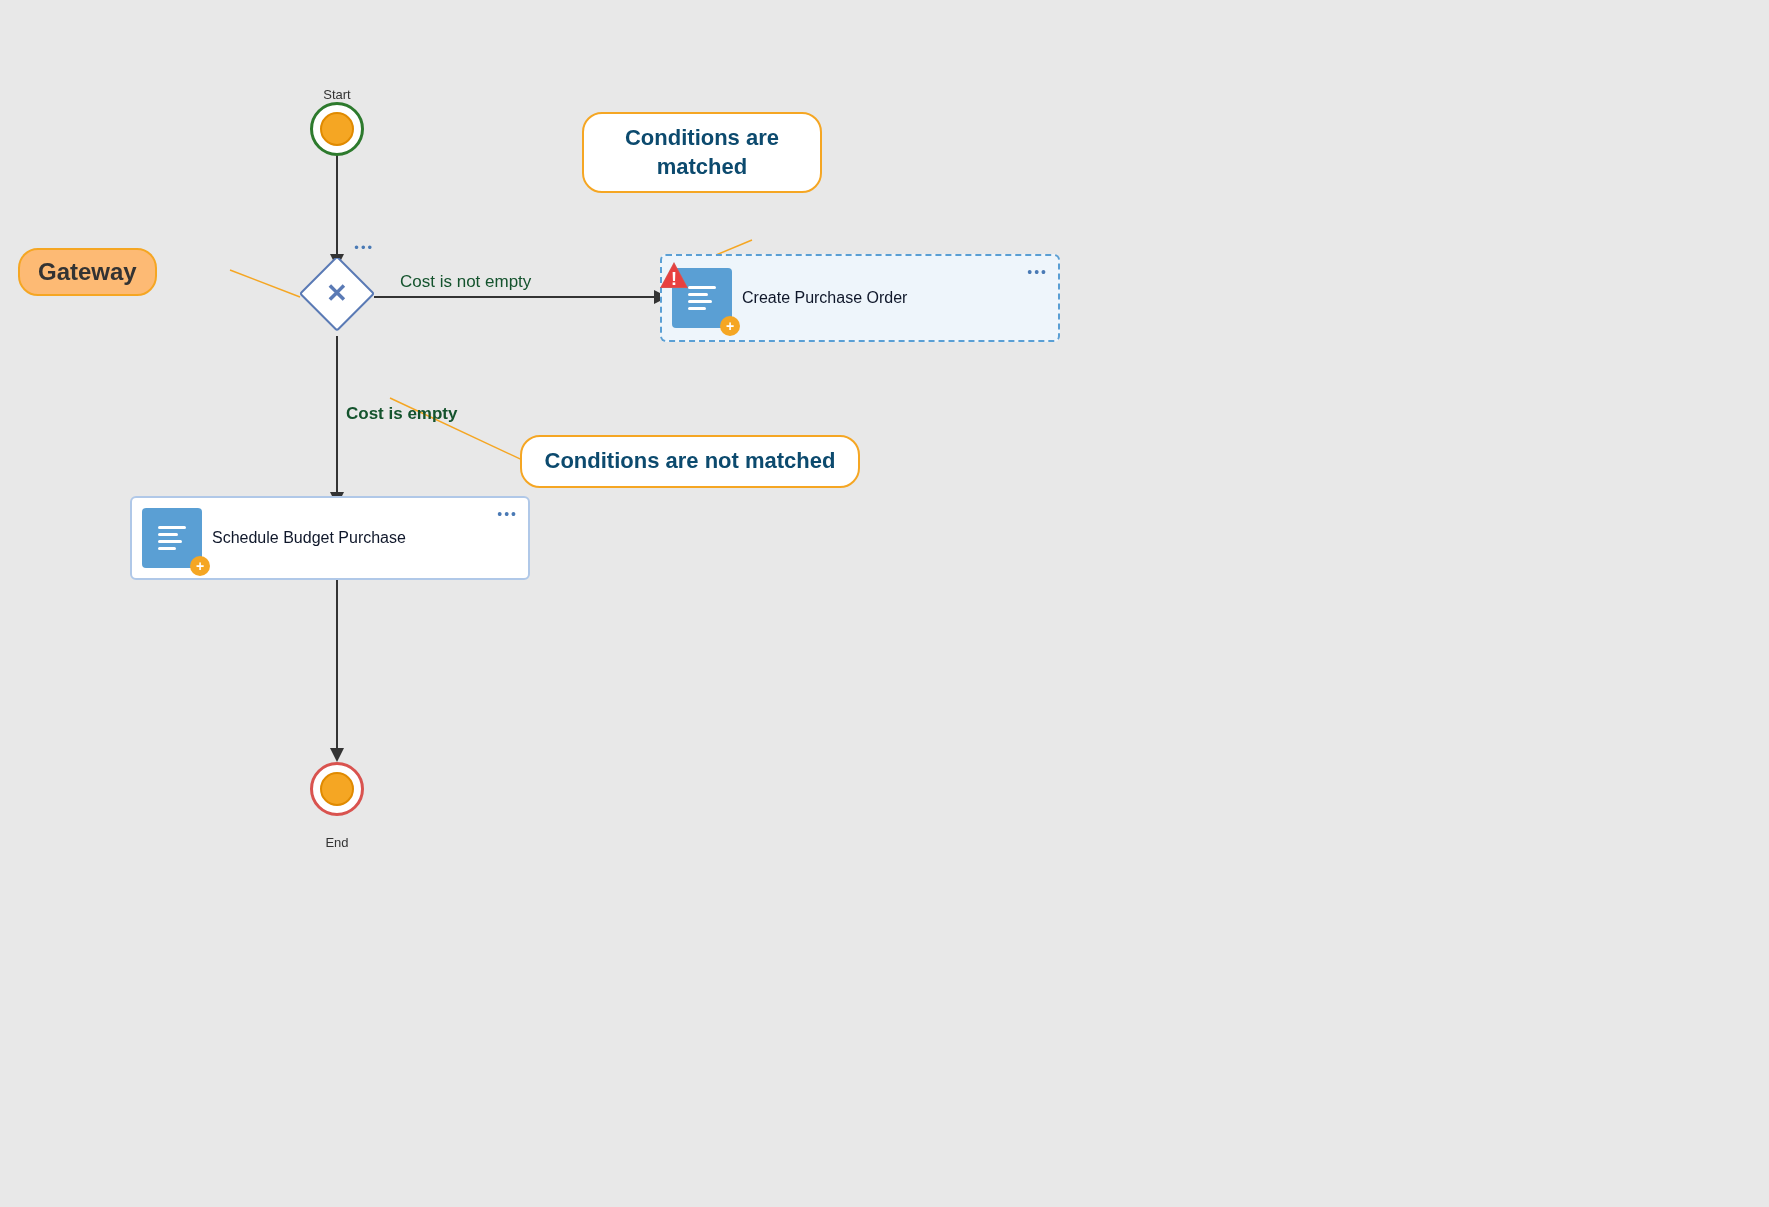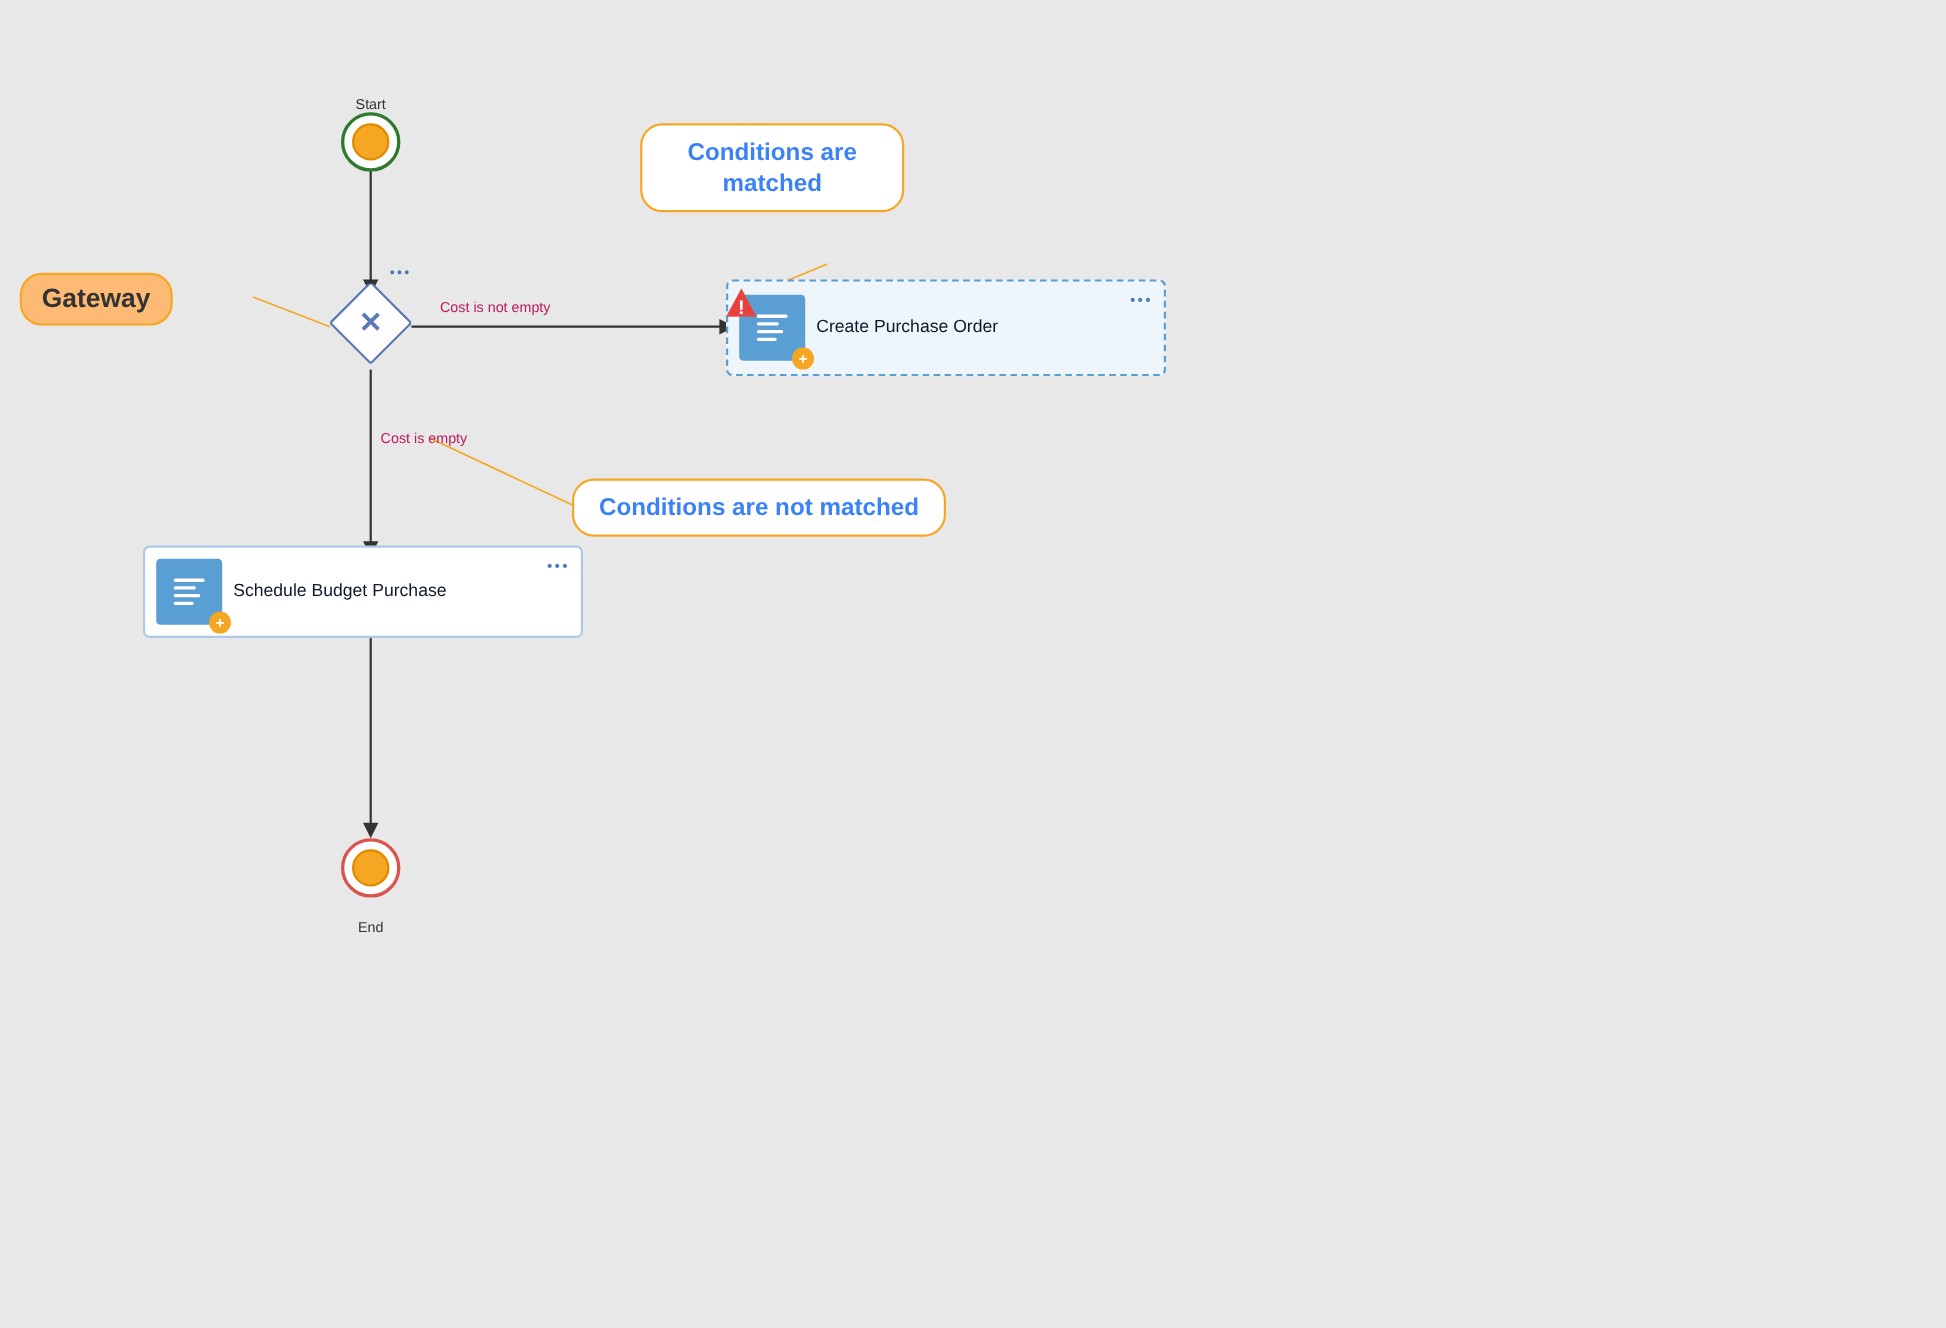--- a/index.html
+++ b/index.html
@@ -130,21 +130,21 @@
 
     
     .tooltip-bubble {
       position: absolute;
       background: white;
       border: 2px solid #f5a623;
       border-radius: 20px;
       padding: 10px 18px;
       font-size: 22px;
       font-weight: bold;
-      color: #3b82f6;
+      color: #0c4a6e;
       text-align: center;
       line-height: 1.3;
     }
     .tooltip-bubble::after {
       content: '';
       position: absolute;
       border: 10px solid transparent;
     }
 
     
@@ -155,22 +155,22 @@
       border-radius: 20px;
       padding: 8px 18px;
       font-size: 24px;
       font-weight: bold;
       color: #333;
     }
 
     
     .edge-label {
       position: absolute;
-      font-size: 13px;
-      color: #be185d;
+      font-size: 17px;
+      color: #14532d;
       background: transparent;
     }
 
     
     .end-circle {
       width: 54px;
       height: 54px;
       border-radius: 50%;
       border: 3px solid #d9534f;
       background: white;
@@ -289,17 +289,17 @@
   </div>
 
   <div class="tooltip-bubble" style="left: 520px; top: 435px; width: 340px; font-size: 22px; text-align: center;">
     <span>Conditions are not matched</span>
   </div>
 
   <div class="edge-label" style="left: 400px; top: 272px;">
     <span>Cost is not empty</span>
   </div>
 
-  <div class="edge-label" style="left: 346px; top: 391px;">
+  <div class="edge-label" style="left: 346px; top: 404px; font-weight: bold;">
     <span>Cost is empty</span>
   </div>
 
 </div>
 
 </body></html>

